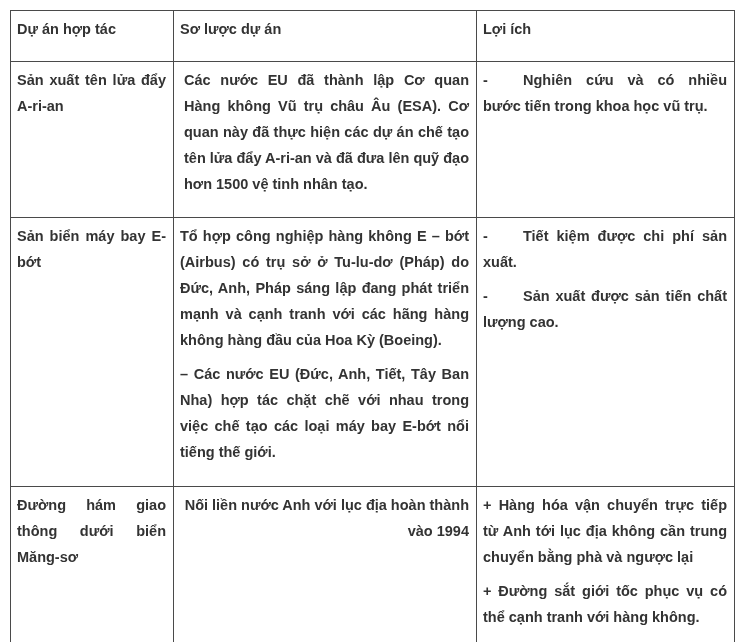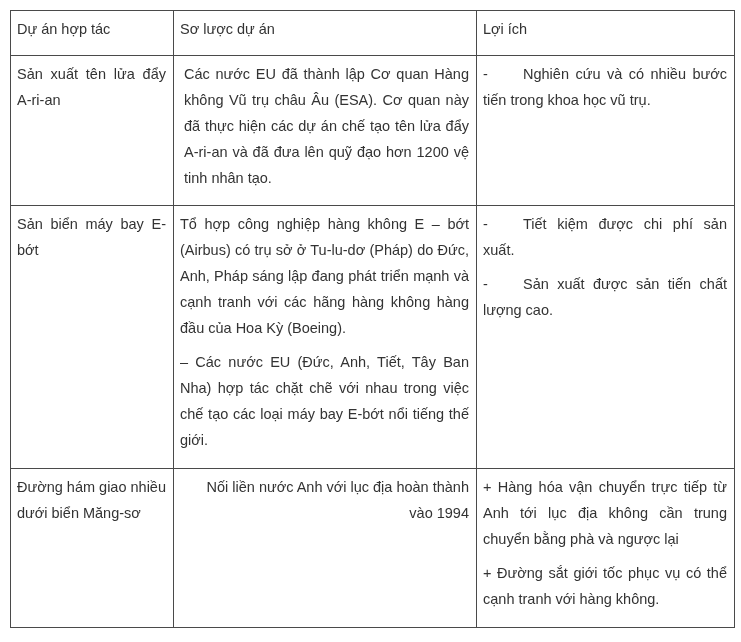--- a/index.html
+++ b/index.html
@@ -25,22 +25,22 @@
       font-size: 14.5px;
       line-height: 26px;
     }
     table.projects col.c1 { width: 163px; }
     table.projects col.c2 { width: 303px; }
     table.projects col.c3 { width: 258px; }
     table.projects th,
     table.projects td {
       border: 1.5px solid #4a4a4a;
       vertical-align: top;
-      padding: 5px 7px 3px 6px;
-      font-weight: normal;
+      padding: 5px 7px 9px 6px;
+      font-weight: bold;
       color: #333333;
     }
     table.projects th {
       height: 36px;
       padding-top: 5px;
     }
     th.h1 { text-align: left; }
     th.h2, th.h3 { text-align: left; }
     td p {
       margin: 0 0 8px 0;
@@ -72,21 +72,21 @@
       <th class="h3">Lợi ích</th>
     </tr>
   </thead>
   <tbody>
 
     <tr class="r1">
       <td>
         <p>Sản xuất tên lửa đẩy A-ri-an</p>
       </td>
       <td>
-        <p class="indent">Các nước EU đã thành lập Cơ quan Hàng không Vũ trụ châu Âu (ESA). Cơ quan này đã thực hiện các dự án chế tạo tên lửa đẩy A-ri-an và đã đưa lên quỹ đạo hơn 1200 vệ tinh nhân tạo.</p>
+        <p class="indent">Các nước EU đã thành lập Cơ quan Hàng không Vũ trụ châu Âu (ESA). Cơ quan này đã thực hiện các dự án chế tạo tên lửa đẩy A-ri-an và đã đưa lên quỹ đạo hơn 1500 vệ tinh nhân tạo.</p>
       </td>
       <td>
         <p><span class="bullet-dash">-</span><span>Nghiên cứu và có nhiều bước tiến trong khoa học vũ trụ.</span></p>
       </td>
     </tr>
 
     <tr class="r2">
       <td>
         <p>Sản biển máy bay E-bớt</p>
       </td>
@@ -95,21 +95,21 @@
         <p>– Các nước EU (Đức, Anh, Tiết, Tây Ban Nha) hợp tác chặt chẽ với nhau trong việc chế tạo các loại máy bay E-bớt nổi tiếng thế giới.</p>
       </td>
       <td>
         <p><span class="bullet-dash">-</span><span>Tiết kiệm được chi phí sản xuất.</span></p>
         <p><span class="bullet-dash">-</span><span>Sản xuất được sản tiến chất lượng cao.</span></p>
       </td>
     </tr>
 
     <tr class="r3">
       <td>
-        <p>Đường hám giao nhiều dưới biển Măng-sơ</p>
+        <p>Đường hám giao thông dưới biển Măng-sơ</p>
       </td>
       <td>
         <p style="text-align:right">Nối liền nước Anh với lục địa hoàn thành vào 1994</p>
       </td>
       <td>
         <p><span>+</span> <span>Hàng hóa vận chuyển trực tiếp từ Anh tới lục địa không cần trung chuyển bằng phà và ngược lại</span></p>
         <p><span>+</span> <span>Đường sắt giới tốc phục vụ có thể cạnh tranh với hàng không.</span></p>
       </td>
     </tr>
   </tbody>

